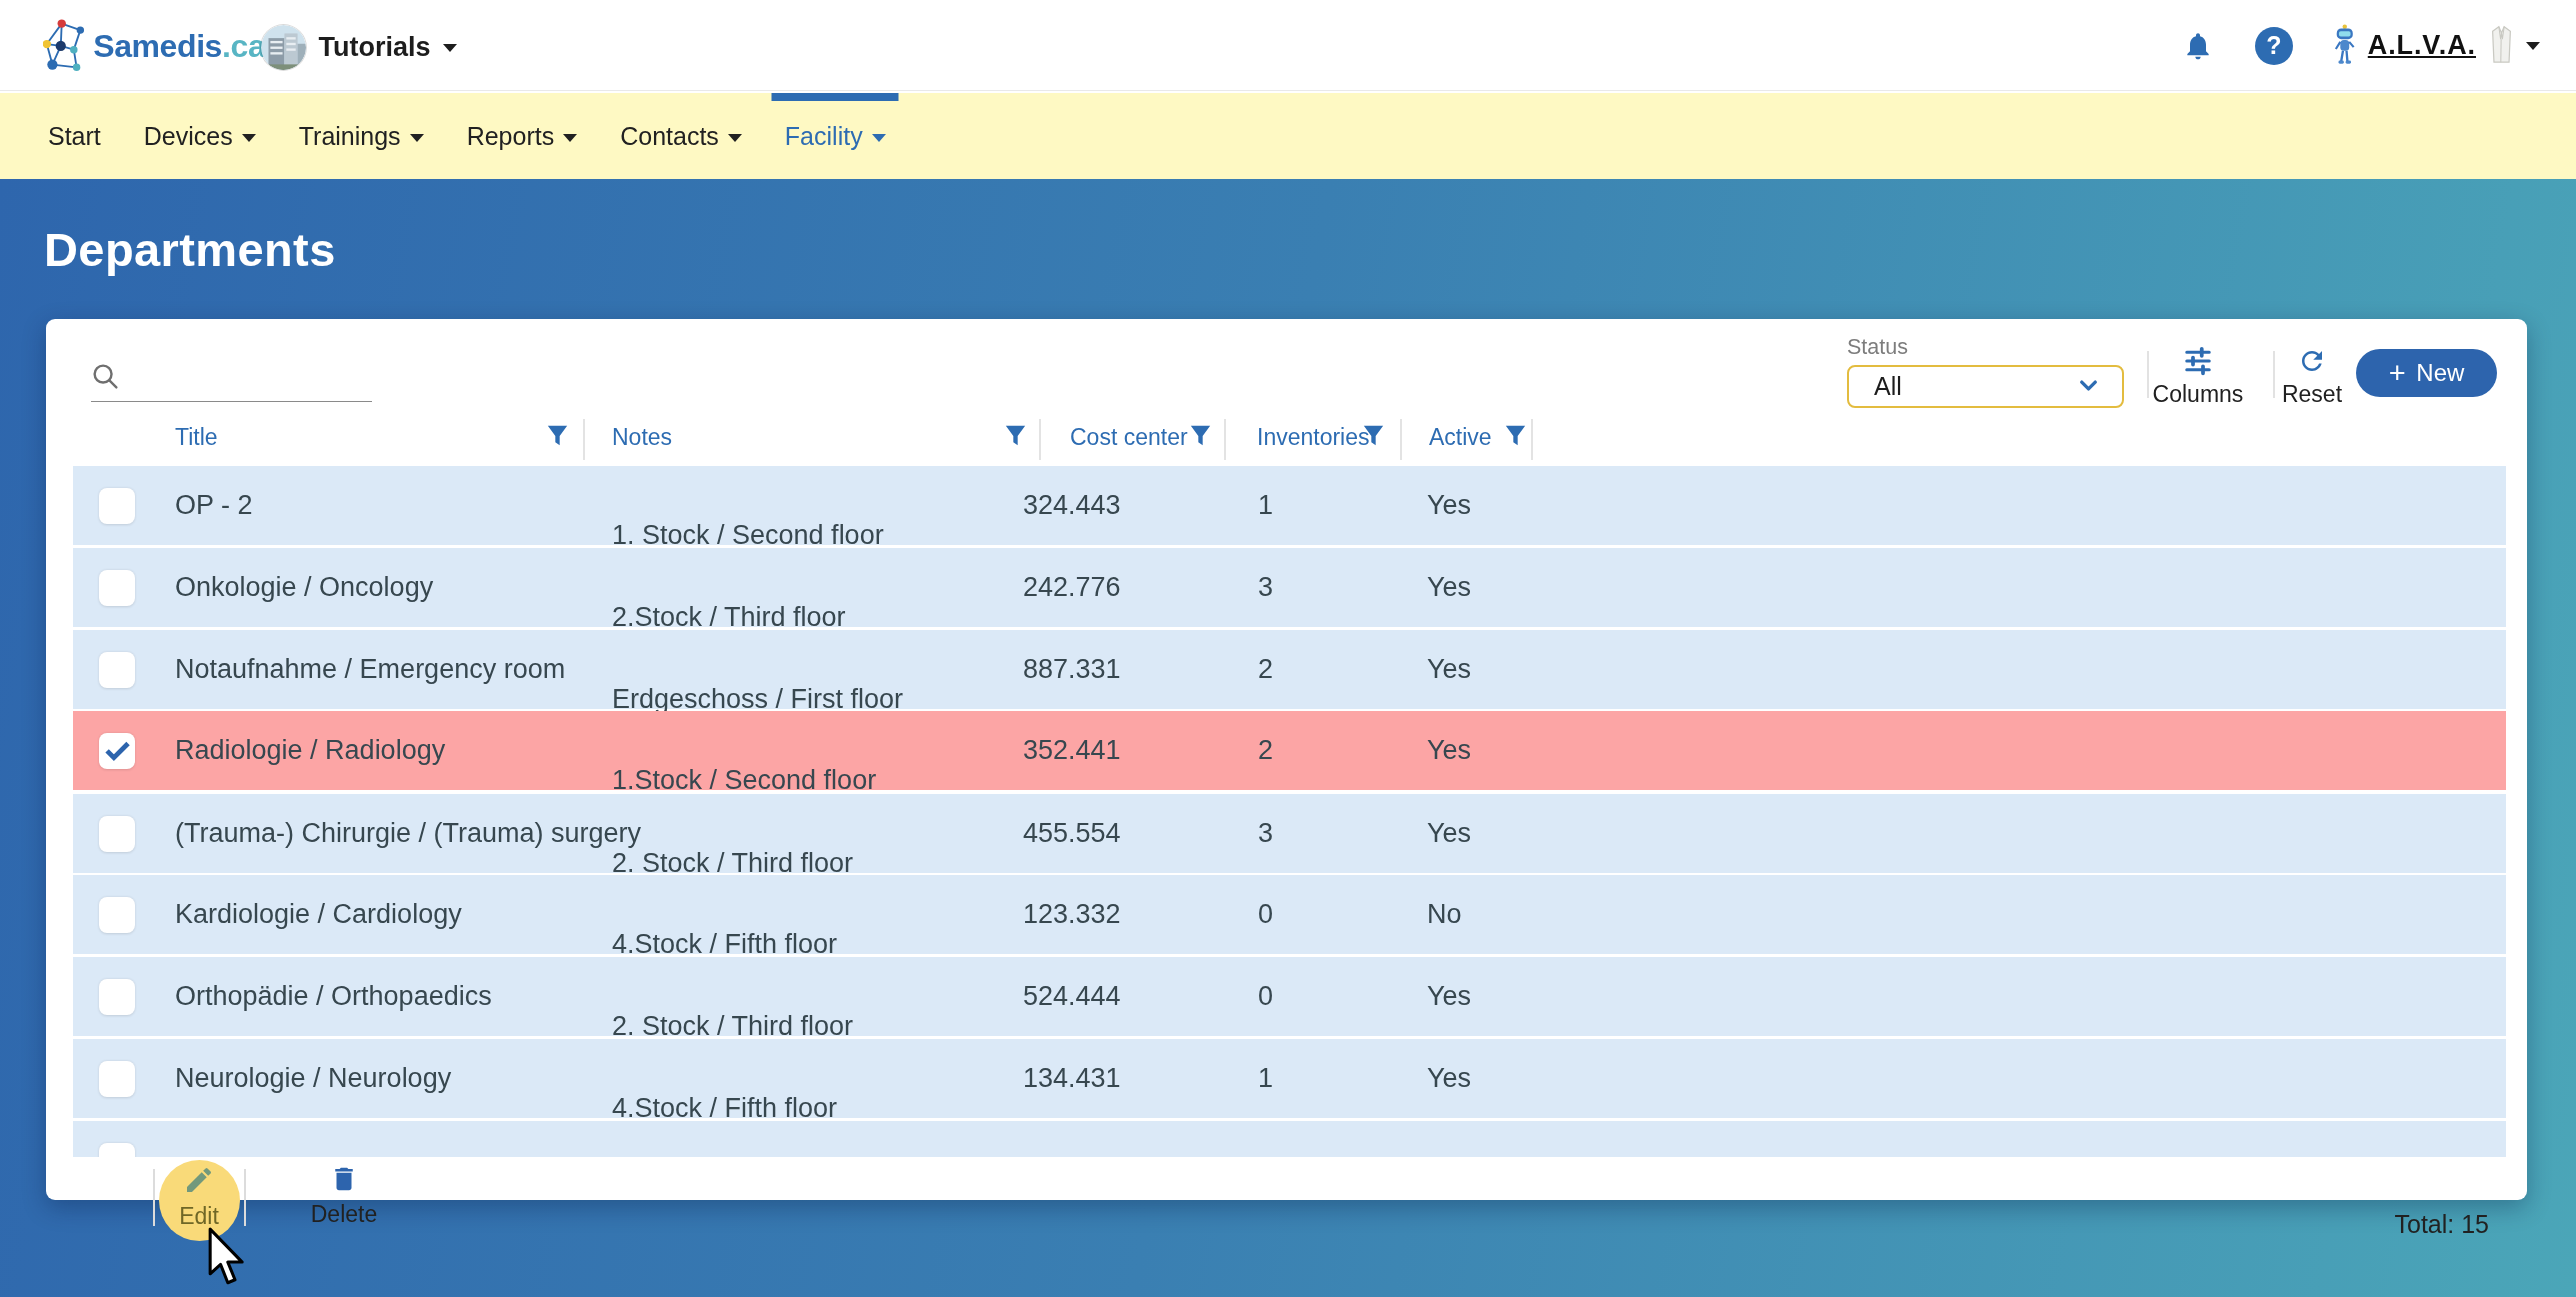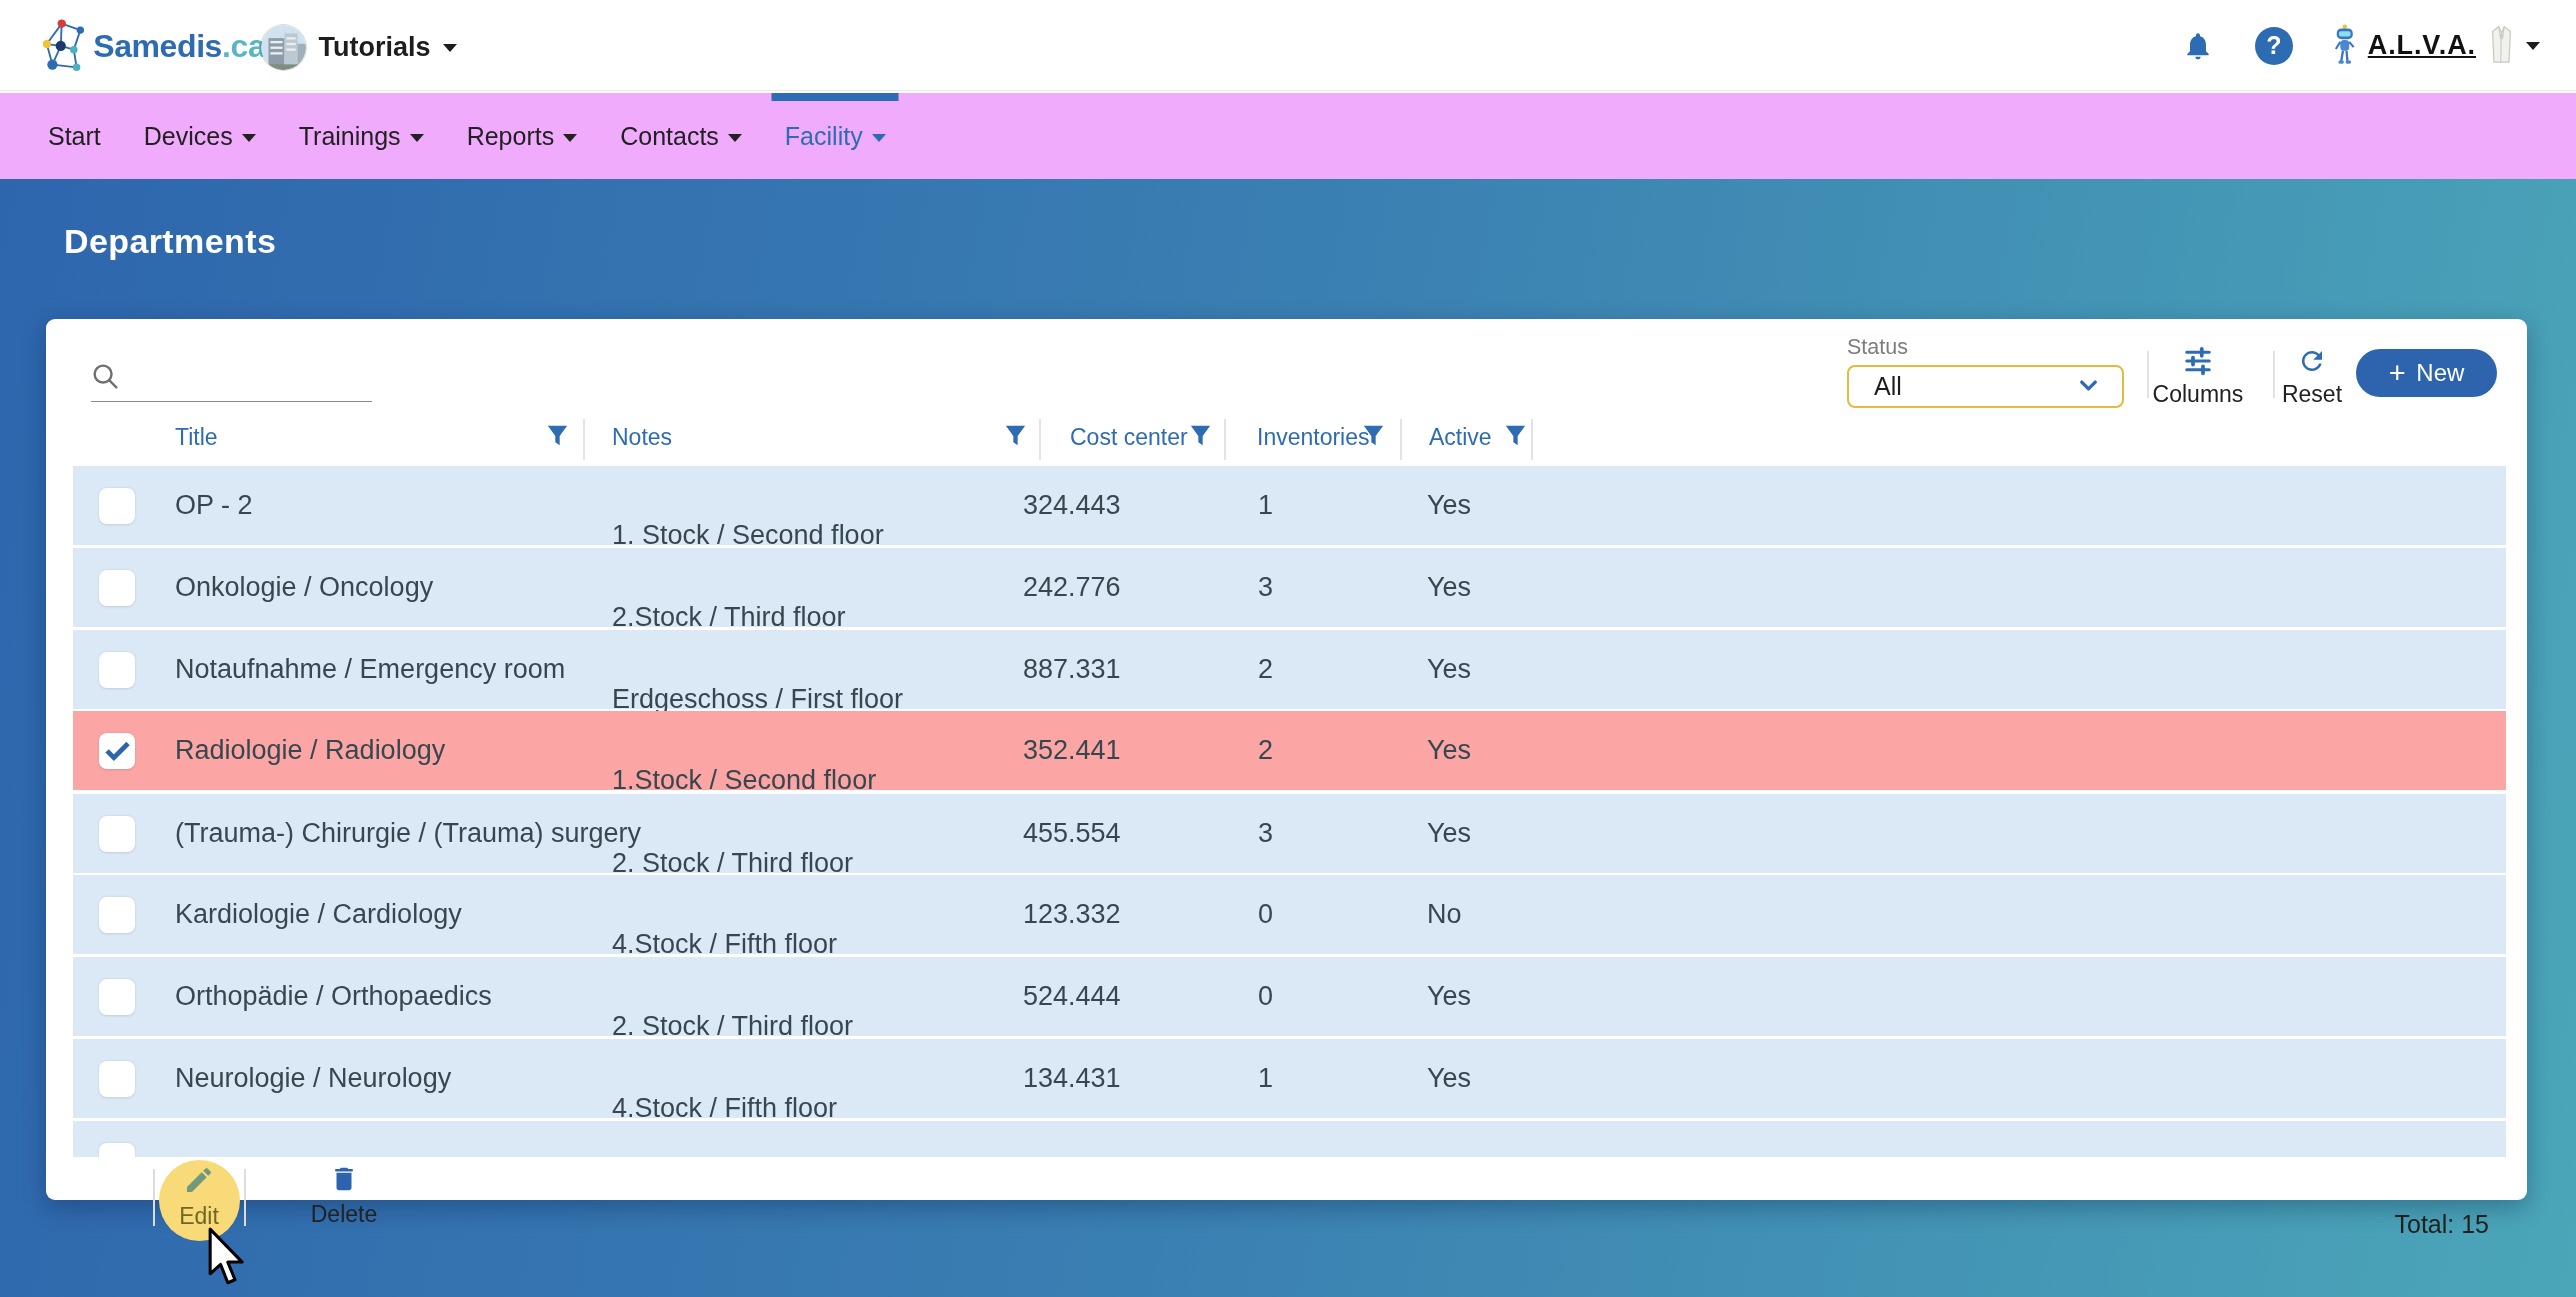--- a/index.html
+++ b/index.html
@@ -16,30 +16,30 @@
   .avatar-circle { width:45px; height:45px; border-radius:50%; overflow:hidden; box-shadow:0 0 0 0.9px rgba(0,0,0,.15); }
   .tutorials-label { font-size:27px; font-weight:bold; color:#1d1d1d; }
   .caret { width:0; height:0; border-left:8px solid transparent; border-right:8px solid transparent; border-top:9px solid #1d1d1d; display:inline-block; }
   .topbar-right { position:absolute; right:36px; top:0; height:91px; display:flex; align-items:center; gap:41px; }
   .icon-btn { cursor:pointer; display:flex; align-items:center; justify-content:center; }
   .help-circle { width:38px; height:38px; border-radius:50%; background:#2d6cb2; color:#fff; font-size:25px; font-weight:bold; display:flex; align-items:center; justify-content:center; }
   .user-chip { display:flex; align-items:center; gap:12.5px; cursor:pointer; }
   .user-name { font-size:27px; font-weight:bold; color:#111; letter-spacing:0.9px;text-decoration:underline; }
 
   
-  .mainnav { position:absolute; top:93px; left:0; right:0; height:86px; background:#f0abfc; display:flex; align-items:stretch; padding-left:48px; gap:43px; z-index:4; }
+  .mainnav { position:absolute; top:93px; left:0; right:0; height:86px; background:#fef9c3; display:flex; align-items:stretch; padding-left:48px; gap:43px; z-index:4; }
   .nav-item { position:relative; display:flex; align-items:center; gap:9px; font-size:25px; font-weight:500; color:#212121; cursor:pointer; }
   .nav-item .caret { border-left-width:7.2px; border-right-width:7.2px; border-top-width:8px; border-top-color:#212121; margin-top:3.6px; }
   .nav-item.active { color:#2d6cb2; }
   .nav-item.active .caret { border-top-color:#2d6cb2; }
   .nav-item.active::before { content:""; position:absolute; top:0; left:50%; transform:translateX(-50%); width:127px; height:8px; background:#2d6cb2; }
 
   
   .content { position:absolute; top:179px; left:0; right:0; bottom:0; background:linear-gradient(100deg,#2e66ad 0%,#3a7fb2 48%,#4ba6b8 100%); }
-  .page-title { position:absolute; left:64px; top:43px; font-size:34px; font-weight:bold; color:#fff; letter-spacing:0.4px; }
+  .page-title { position:absolute; left:44px; top:43px; font-size:47px; font-weight:bold; color:#fff; letter-spacing:0.4px; }
 
   .card { position:absolute; left:46px; top:140px; width:2481px; height:881px; background:#fff; border-radius:9px; box-shadow:0 7.2px 23px rgba(0,20,60,.30); }
 
   
   .search-wrap { position:absolute; left:45px; top:36px; width:281px; height:47px; border-bottom:1.8px solid #8a8a8a; display:flex; align-items:flex-end; padding-bottom:7.2px; }
   .search-input { border:none; outline:none; font-size:23px; width:224px; margin-left:12.5px; font-family:"Liberation Sans",sans-serif; background:transparent; }
   .status-group { position:absolute; left:1801px; top:16px; }
   .status-label { font-size:21.5px; color:#7d7d7d; margin-bottom:5.4px; }
   .status-select { width:277px; height:43px; border:2.2px solid #e3bc3f; border-radius:8px; display:flex; align-items:center; padding:0 19.7px 0 25px; cursor:pointer; background:#fff; }
   .status-value { font-size:25px; color:#1d1d1d; flex:1; }

